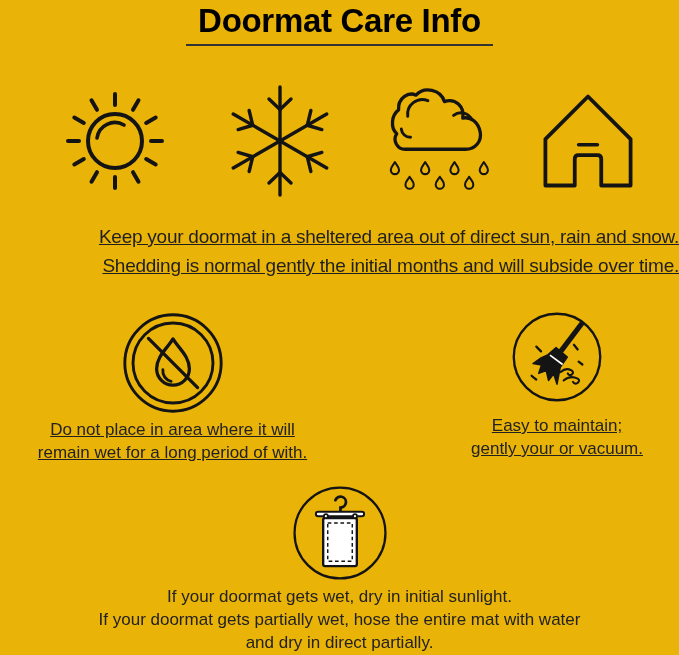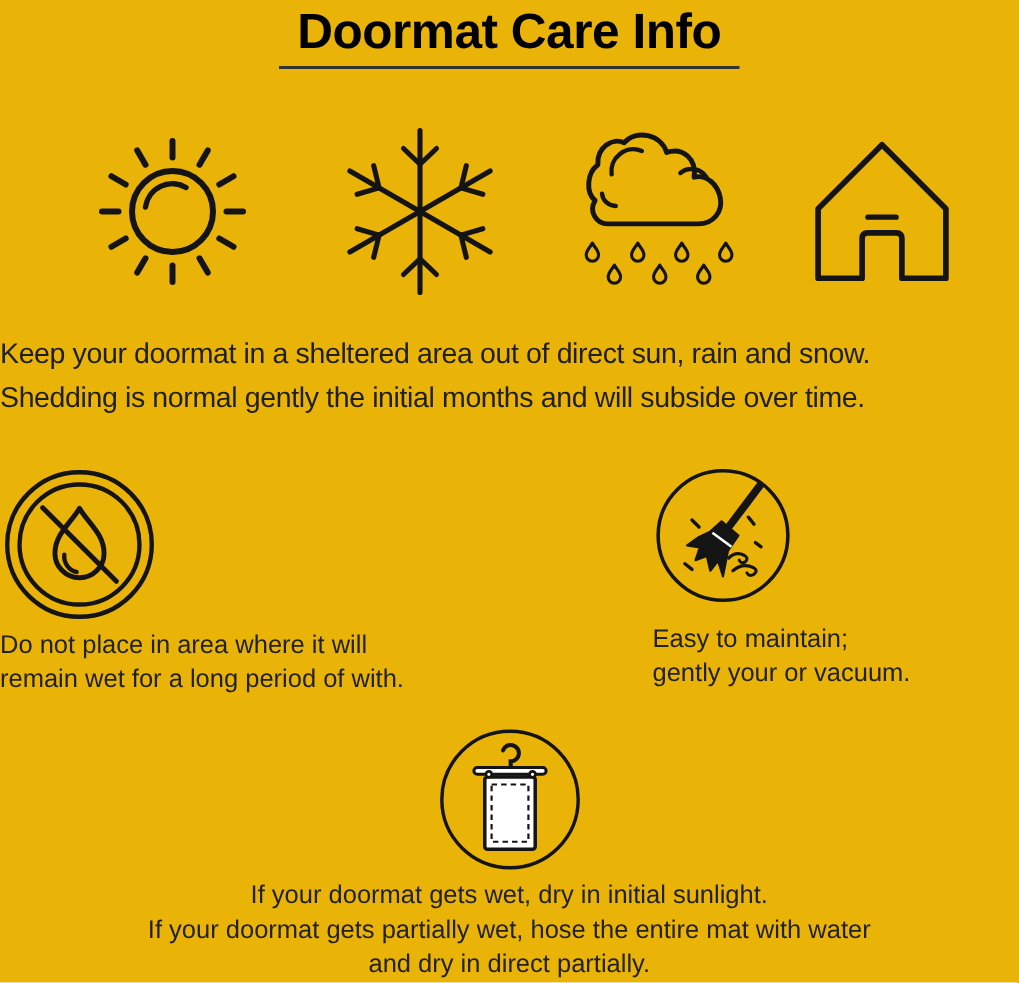--- a/index.html
+++ b/index.html
@@ -17,27 +17,28 @@
     padding:0 12px 5px 12px; border-bottom:2.5px solid #333;
   }
   
   .weather-row {
     margin-top:30px; padding:0 38px 0 52px; height:130px;
     display:flex; justify-content:space-between; align-items:center;
   }
   .weather-row svg { display:block; }
   
   .intro {
-    margin-top:16px; text-align:left;
+    margin-top:16px; text-align:right;
     font-size:19px; line-height:29px; letter-spacing:-0.25px; color:#1f1f1f;
     white-space:nowrap;
+    text-decoration:underline;
   }
   
   .care-row { margin-top:30px; display:flex; justify-content:space-between; }
-  .care-col { text-align:left; }
+  .care-col { text-align:center;text-decoration:underline; }
   .care-col.left  { width:345px; }
   .care-col.right { width:244px; }
   .care-col.right .care-icon { margin-top:6px; }
   .care-col.right .caption   { margin-top:10px; }
   .caption { margin-top:2px; font-size:17px; line-height:23px; color:#222; }
   
   .dry-section { margin-top:19px; text-align:center; }
   .dry-text { margin-top:2px; font-size:17px; line-height:23px; color:#222; }
   svg { vertical-align:top; }
 </style>

